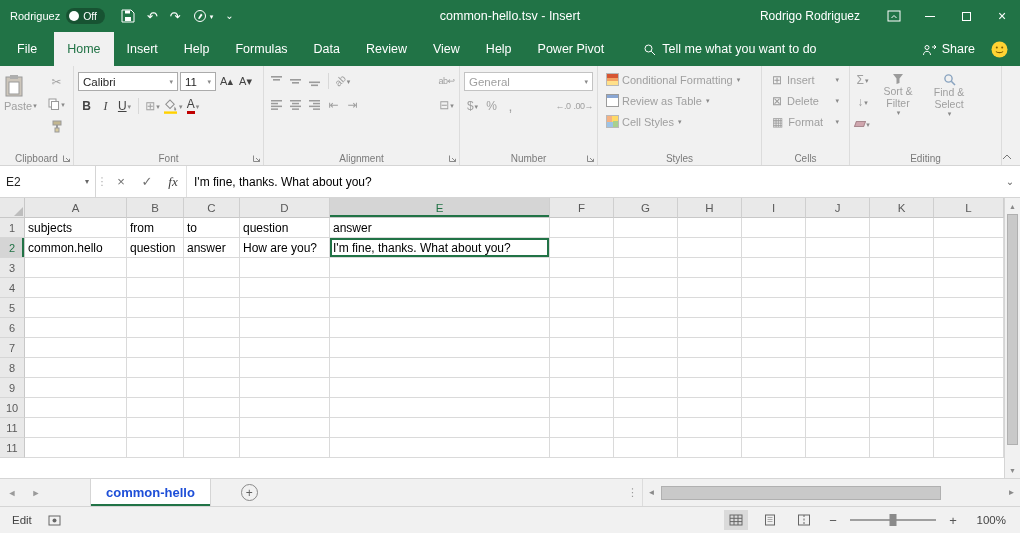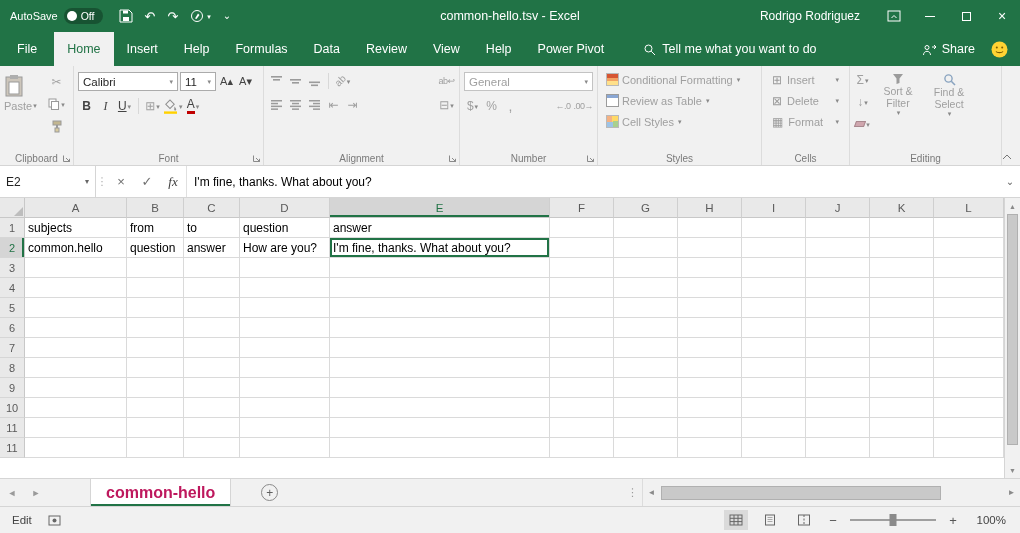--- a/index.html
+++ b/index.html
@@ -92,21 +92,21 @@
 .cell{border-right:1px solid #dadada;border-bottom:1px solid #dadada;padding:0 3px;display:flex;align-items:center;font-size:12px;color:#000;white-space:nowrap;overflow:hidden;flex:0 0 auto;background:#fff}
 .cell.active{box-shadow:inset 0 0 0 2px #217346}
 .vscroll{width:16px;flex:0 0 16px;background:#f1f1f1;border-left:1px solid #d5d5d5;display:flex;flex-direction:column;align-items:center}
 .scr{color:#8a8a8a;font-size:7px;height:16px;display:flex;align-items:center;justify-content:center;width:100%}
 .vtrack{flex:1;width:100%;padding:0 2px;display:flex}
 .vthumb{background:#c9c9c9;border:1px solid #b0b0b0;width:100%;height:93%}
 
 
 .sheetbar{flex:0 0 28px;background:#f1f1f1;display:flex;align-items:stretch;border-top:1px solid #d5d5d5}
 .snav{width:24px;display:flex;align-items:center;justify-content:center;color:#9a9a9a;font-size:9px}
-.sheettab{margin-left:42px;background:#fff;color:#be185d;font-weight:700;font-size:16px;display:flex;align-items:center;padding:0 15px;border-left:1px solid #d5d5d5;border-right:1px solid #d5d5d5;box-shadow:inset 0 -2px 0 #217346;white-space:nowrap}
+.sheettab{margin-left:42px;background:#fff;color:#1d4ed8;font-weight:700;font-size:13px;display:flex;align-items:center;padding:0 15px;border-left:1px solid #d5d5d5;border-right:1px solid #d5d5d5;box-shadow:inset 0 -2px 0 #217346;white-space:nowrap}
 .addsheet{width:17px;height:17px;border:1px solid #8a8a8a;border-radius:50%;display:flex;align-items:center;justify-content:center;color:#5f5f5f;font-size:12px;align-self:center;margin-left:30px;line-height:1}
 .sb-dots{margin-left:auto;color:#9a9a9a;display:flex;align-items:center;font-size:11px;padding:0 4px}
 .hscroll{width:378px;flex:0 0 378px;display:flex;align-items:stretch;background:#f1f1f1;border-left:1px solid #dcdcdc}
 .hscroll .scr{width:17px;height:100%;font-size:8px}
 .htrack{flex:1;display:flex;align-items:center;padding:0 1px}
 .hthumb{background:#c9c9c9;border:1px solid #b0b0b0;height:14px;width:82%}
 
 
 .statusbar{flex:0 0 27px;background:#f1f1f1;border-top:1px solid #d5d5d5;display:flex;align-items:center;font-size:11.5px;color:#444}
 .mode{margin-left:12px}
@@ -119,21 +119,21 @@
 .zthumb{position:absolute;left:50%;top:-5px;transform:translateX(-50%);width:7px;height:12px;background:#8a8a8a}
 .zoomlevel{width:36px;text-align:right}
 </style>
 </head>
 <body>
 
 <div class="window">
 
   <div class="titlebar">
     <div class="autosave">
-      <span>AutoSave</span>
+      <span>Rodriguez</span>
       <span class="as-pill">
         <span class="as-dot"></span>
         <span>Off</span>
       </span>
     </div>
     <div class="qat">
       <span class="qbtn">
           <svg width="14" height="14" viewBox="0 0 14 14">
             <path d="M1 1h9l3 3v9H1z" fill="none" stroke="#fff"></path>
             <rect x="4" y="8" width="6" height="4" fill="#fff"></rect>
@@ -150,21 +150,21 @@
           <svg width="14" height="14" viewBox="0 0 14 14">
             <circle cx="7" cy="7" r="5.5" fill="none" stroke="#fff"></circle>
             <path d="M5 9.5l3-5 1.5 1.5-3 4z" fill="#fff"></path>
           </svg>
           <span class="arrow" style="color:#fff">▾</span>
         </span>
       <span class="qbtn">
           <span style="font-size:10px">⌄</span>
         </span>
     </div>
-    <div class="wtitle">common-hello.tsv - Excel</div>
+    <div class="wtitle">common-hello.tsv - Insert</div>
     <div class="tb-right">
       <span class="user">Rodrigo Rodriguez</span>
       <span class="wbtn">
           <svg width="14" height="12" viewBox="0 0 14 12">
             <rect x="1" y="1" width="12" height="10" fill="none" stroke="#fff"></rect>
             <path d="M4.5 8L7 5.5 9.5 8" fill="none" stroke="#fff"></path>
           </svg>
         </span>
       <span class="wbtn">
           <span class="minbar"></span>

